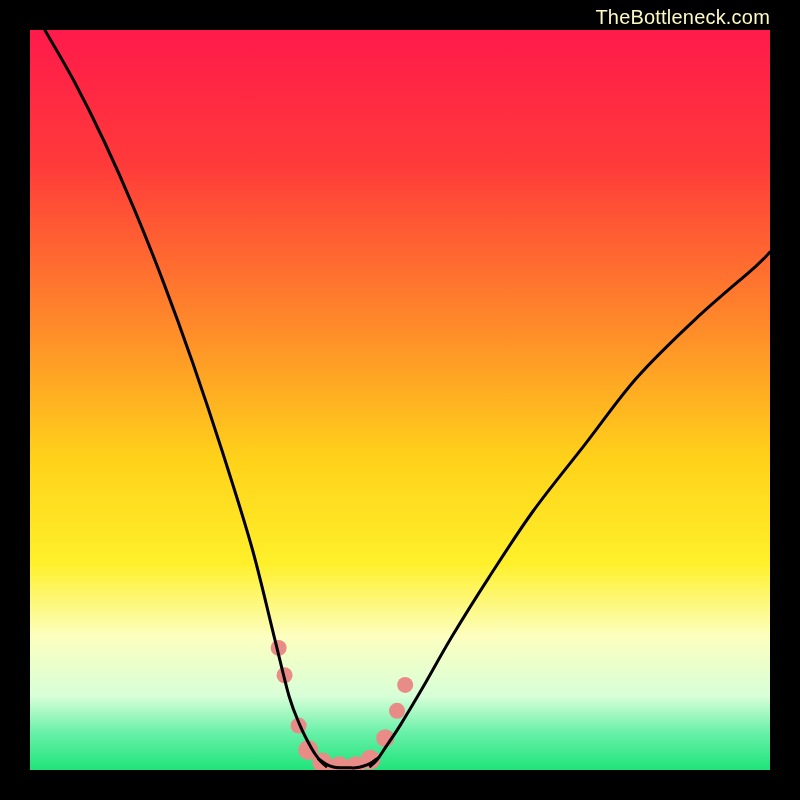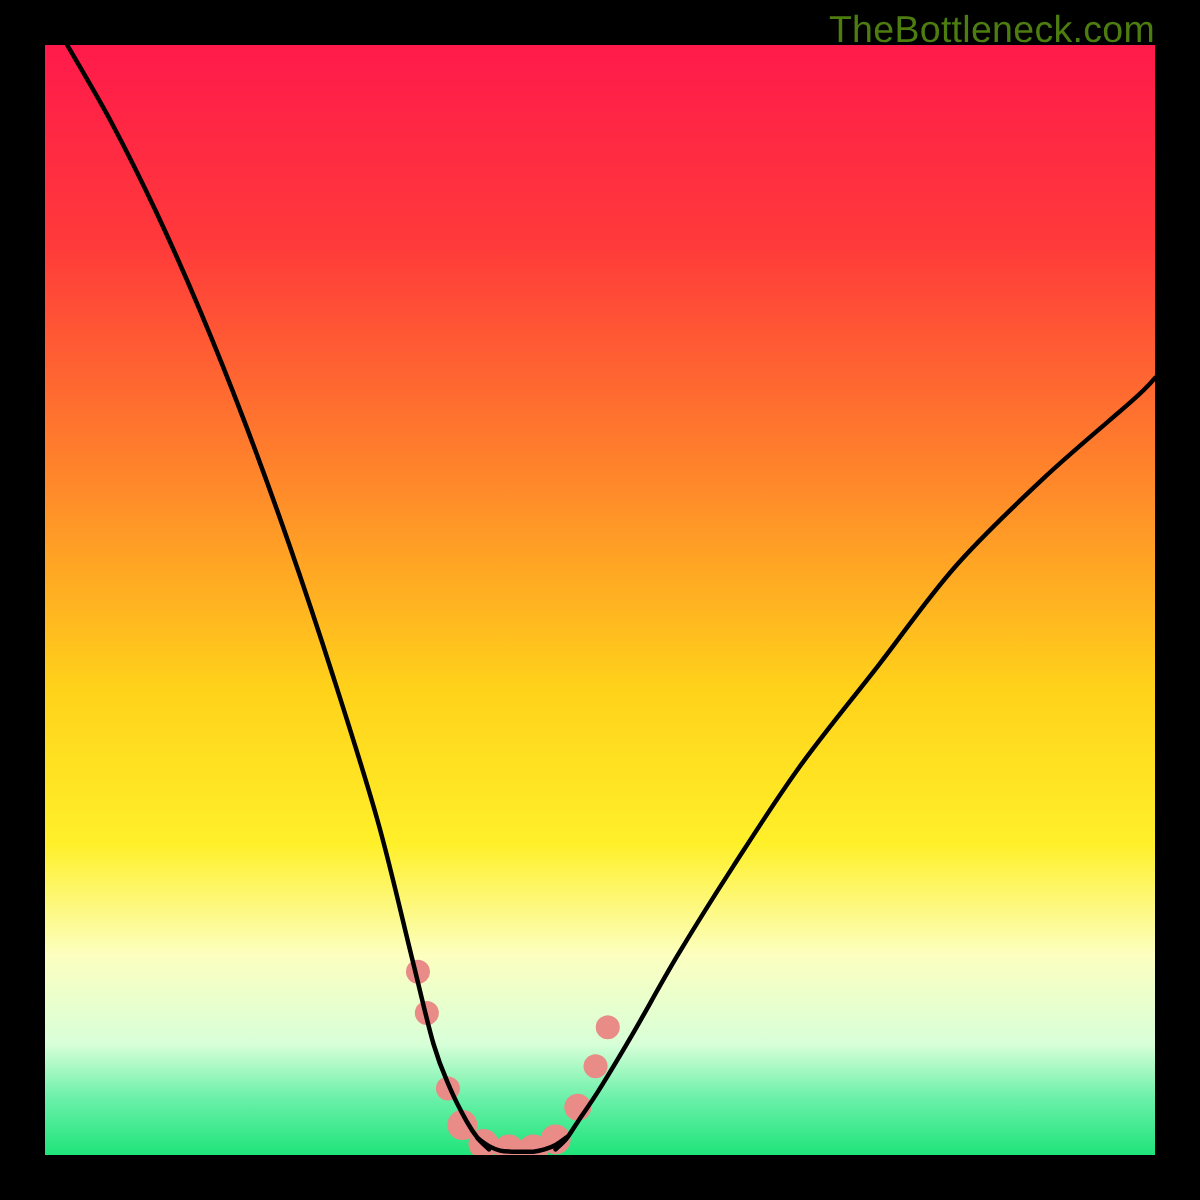--- a/index.html
+++ b/index.html
@@ -31,22 +31,22 @@
   .curve-svg {
     position: absolute;
     inset: 0;
     width: 100%;
     height: 100%;
   }
   .watermark {
     position: absolute;
     top: 6px;
     right: 30px;
-    color: #4d7c0f;
-    font-size: 25px;
+    color: #fef9c3;
+    font-size: 20px;
     font-weight: 500;
     letter-spacing: 0.2px;
   }
 </style>
 </head>
 <body>
 
 <div class="frame">
 
   <div class="watermark">TheBottleneck.com</div>

